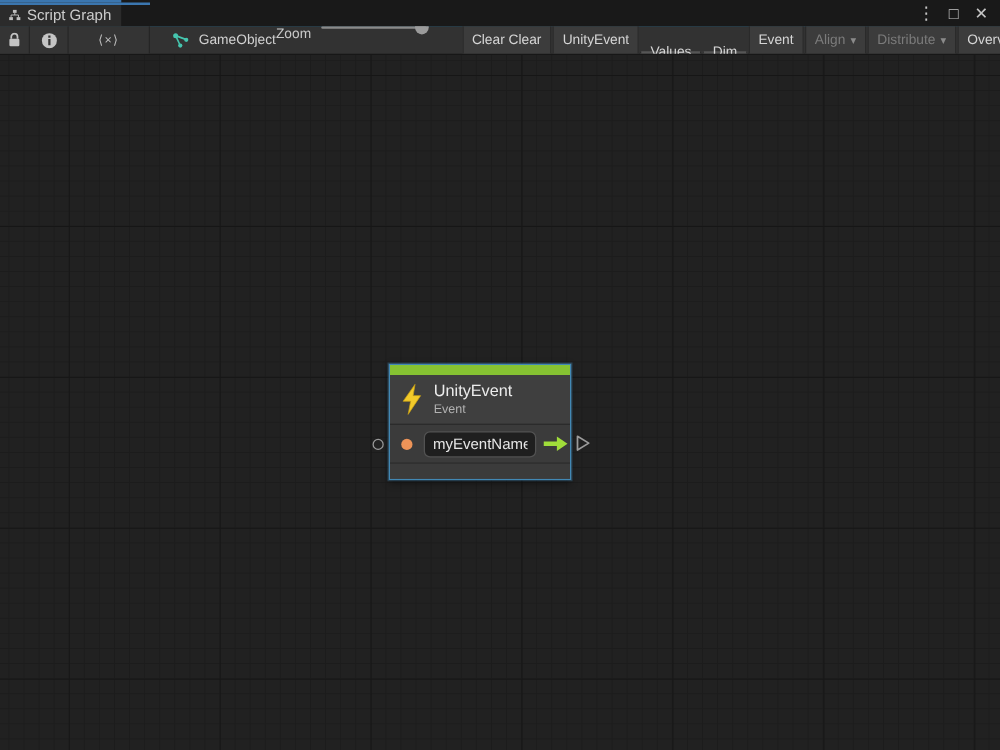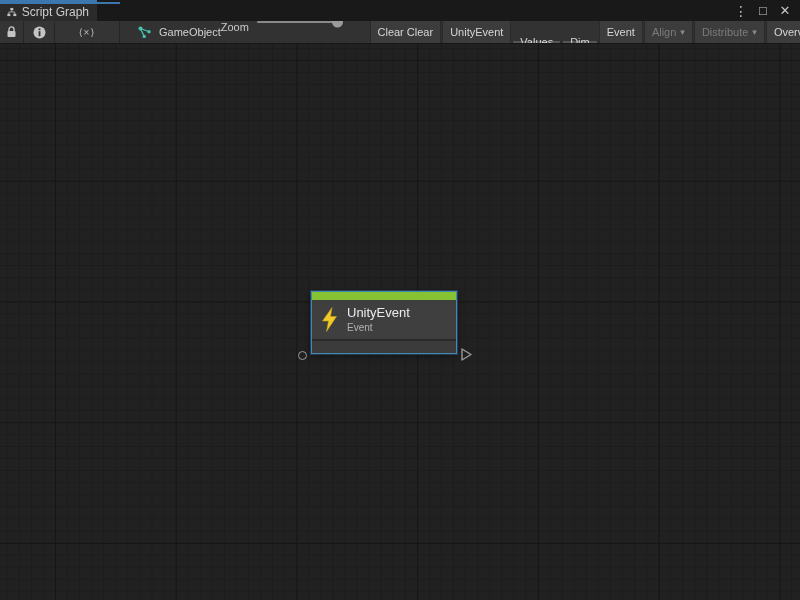--- a/index.html
+++ b/index.html
@@ -226,20 +226,29 @@
           <polygon points="11,0.5 1.5,14 7.5,14 5.5,24.5 15.5,9.5 9.5,9.5" fill="#f2ca2a" stroke="#c79f15" stroke-width="0.6"></polygon>
         </svg>
         <div class="node-titles">
           <span class="node-title">UnityEvent</span>
           <span class="node-subtitle">Event</span>
         </div>
       </div>
 
       <div class="node-divider"></div>
 
+      <div class="node-portrow">
+        <span class="port-dot"></span>
+        <input class="port-field" type="text" value="myEventName" style="">
+        <span class="port-arrow">
+          <svg class="icon-svg" width="21" height="14" viewBox="0 0 21 14">
+            <path d="M1 5.2 H11.5 V1.2 L20 7 L11.5 12.8 V8.8 H1 Z" fill="#a0dd3a"></path>
+          </svg>
+        </span>
+      </div>
 
       <div class="node-divider"></div>
       <div class="node-footer"></div>
 
       <span class="outer-port-circle"></span>
       <span class="outer-port-triangle">
         <svg class="icon-svg" width="13" height="15" viewBox="0 0 13 15">
           <path d="M2 2 L11 7.5 L2 13 Z" fill="none" stroke="#9a9a9a" stroke-width="1.4" stroke-linejoin="round"></path>
         </svg>
       </span>

